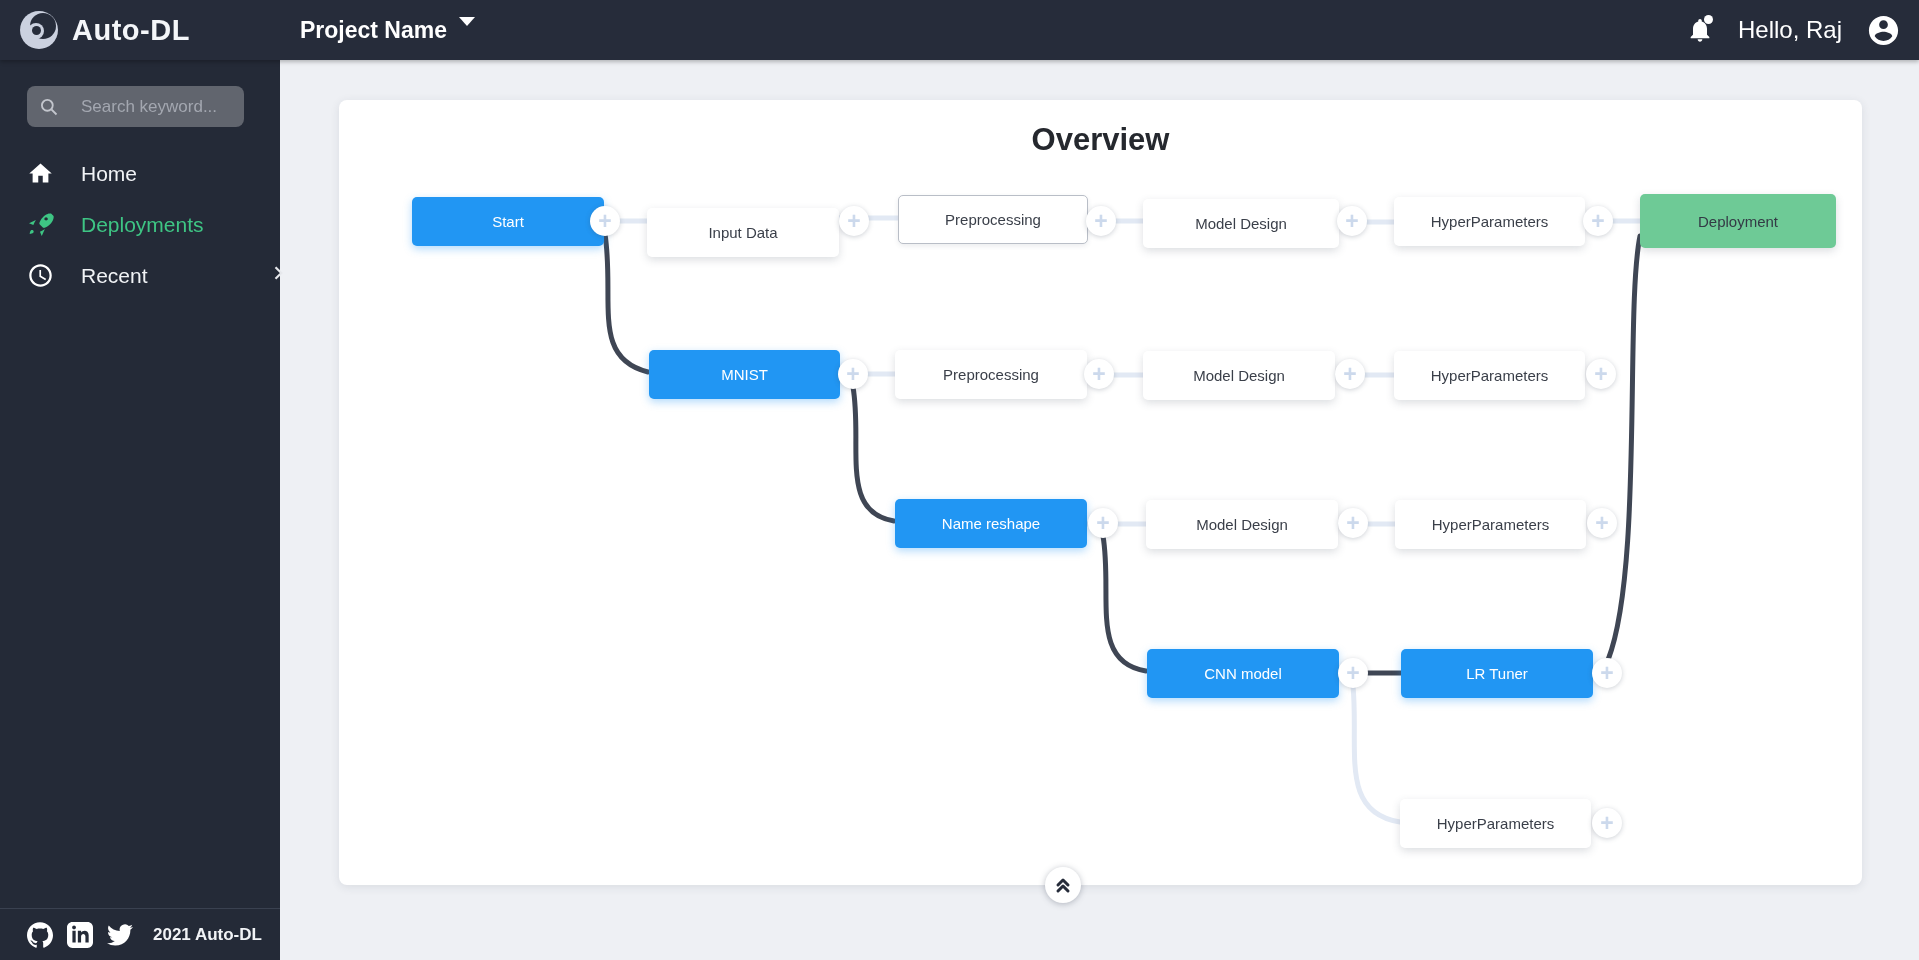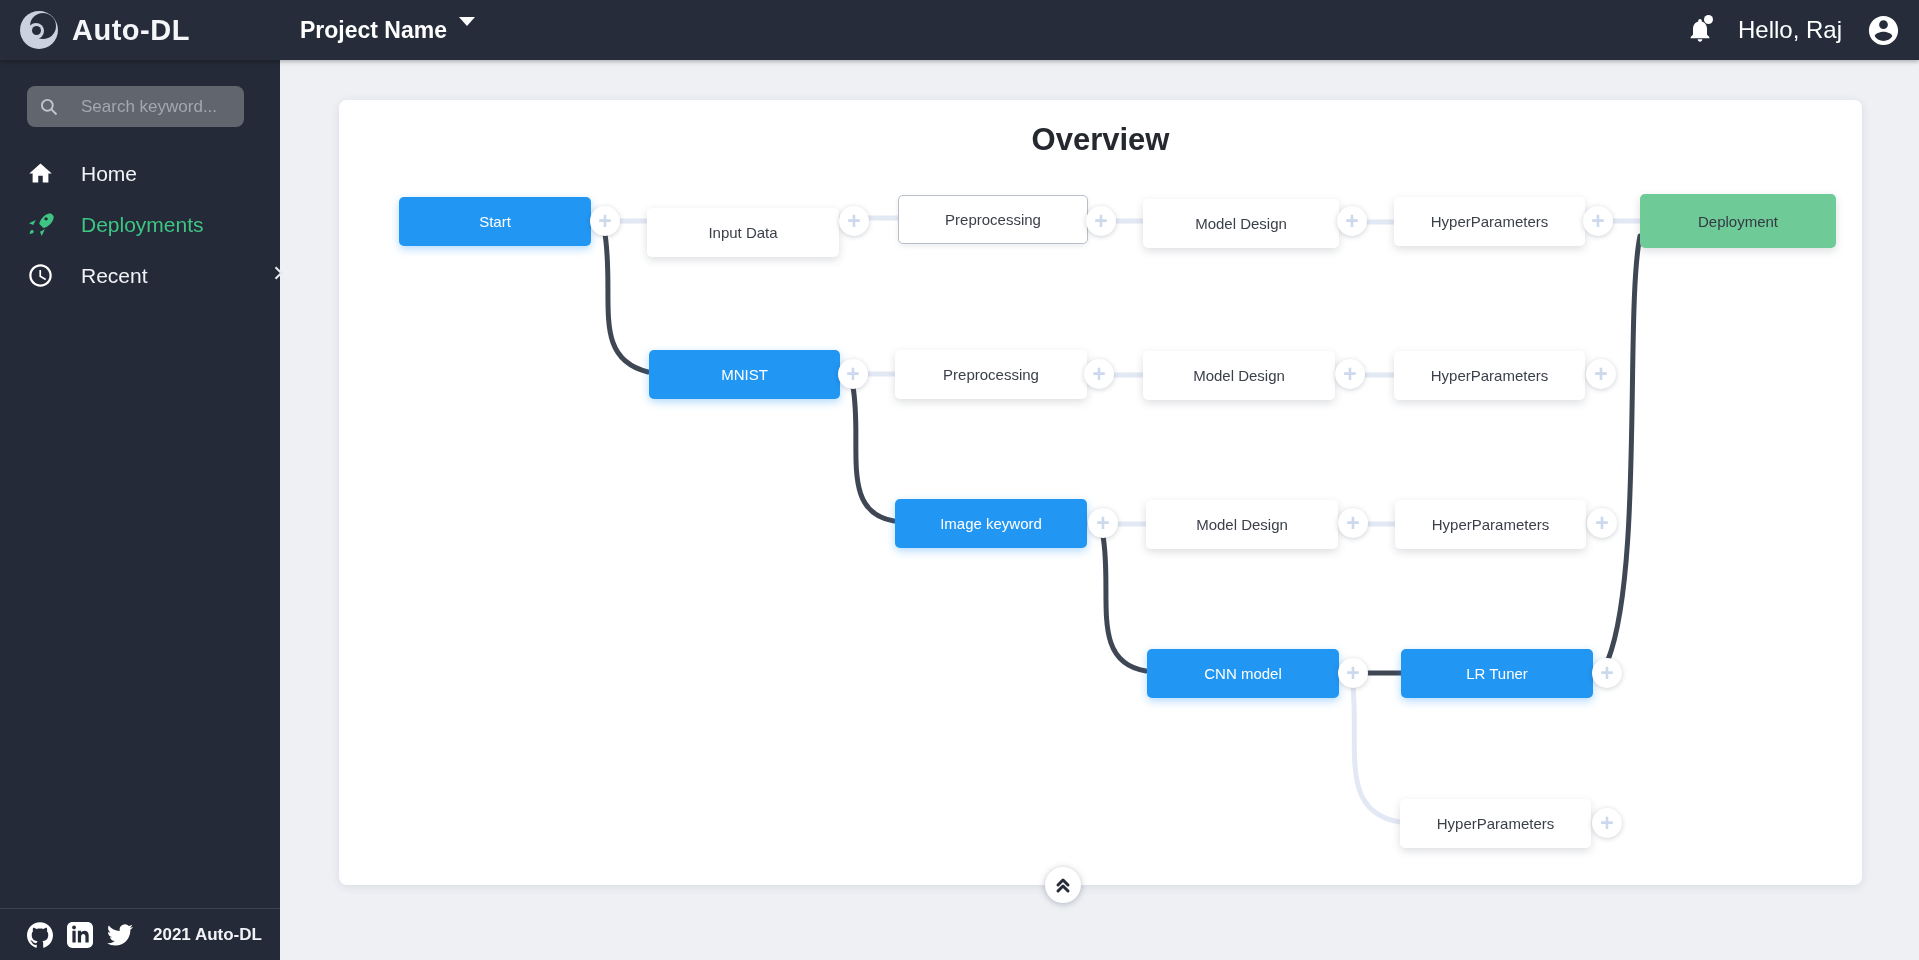--- a/index.html
+++ b/index.html
@@ -172,33 +172,33 @@
       <path class="light" d="M999 424 H1058"></path>
       <path class="light" d="M1014 586 C1020 650 1000 712 1061 722"></path>
 
       <path class="dark" d="M266 134 C276 200 252 258 309 272"></path>
       <path class="dark" d="M514 287 C524 345 500 412 555 421"></path>
       <path class="dark" d="M764 436 C774 495 750 562 807 571"></path>
       <path class="dark" d="M1000 573 H1062"></path>
       <path class="dark" d="M1269 560 C1304 470 1286 210 1301 136"></path>
     </svg>
 
-    <div class="node blue" style="left:60px;top:97px">Start</div>
+    <div class="node blue" style="left:73px;top:97px">Start</div>
     <div class="node" style="left:308px;top:108px">Input Data</div>
     <div class="node outlined" style="left:559px;top:95px;width:190px">Preprocessing</div>
     <div class="node" style="left:804px;top:99px;width:196px">Model Design</div>
     <div class="node" style="left:1055px;top:97px;width:191px">HyperParameters</div>
     <div class="node green" style="left:1301px;top:94px;width:196px;height:54px">Deployment</div>
 
     <div class="node blue" style="left:310px;top:250px;width:191px">MNIST</div>
     <div class="node" style="left:556px;top:250px">Preprocessing</div>
     <div class="node" style="left:804px;top:251px">Model Design</div>
     <div class="node" style="left:1055px;top:251px;width:191px">HyperParameters</div>
 
-    <div class="node blue" style="left:556px;top:399px">Image keyword</div>
+    <div class="node blue" style="left:556px;top:399px">Name reshape</div>
     <div class="node" style="left:807px;top:400px">Model Design</div>
     <div class="node" style="left:1056px;top:400px;width:191px">HyperParameters</div>
 
     <div class="node blue" style="left:808px;top:549px">CNN model</div>
     <div class="node blue" style="left:1062px;top:549px">LR Tuner</div>
 
     <div class="node" style="left:1061px;top:699px;width:191px">HyperParameters</div>
 
     <div class="plus" style="left:251px;top:106px">+</div>
     <div class="plus" style="left:500px;top:106px">+</div>

